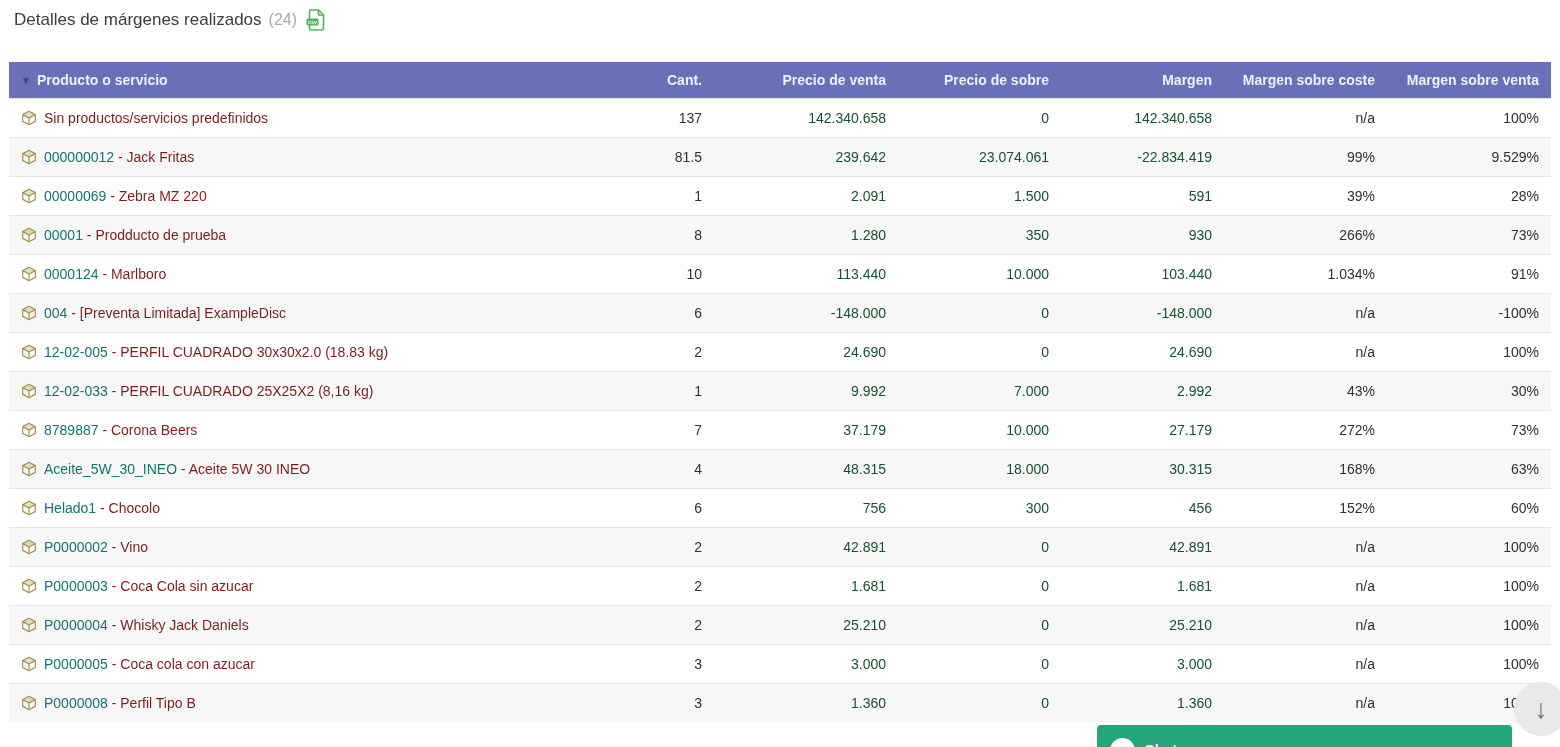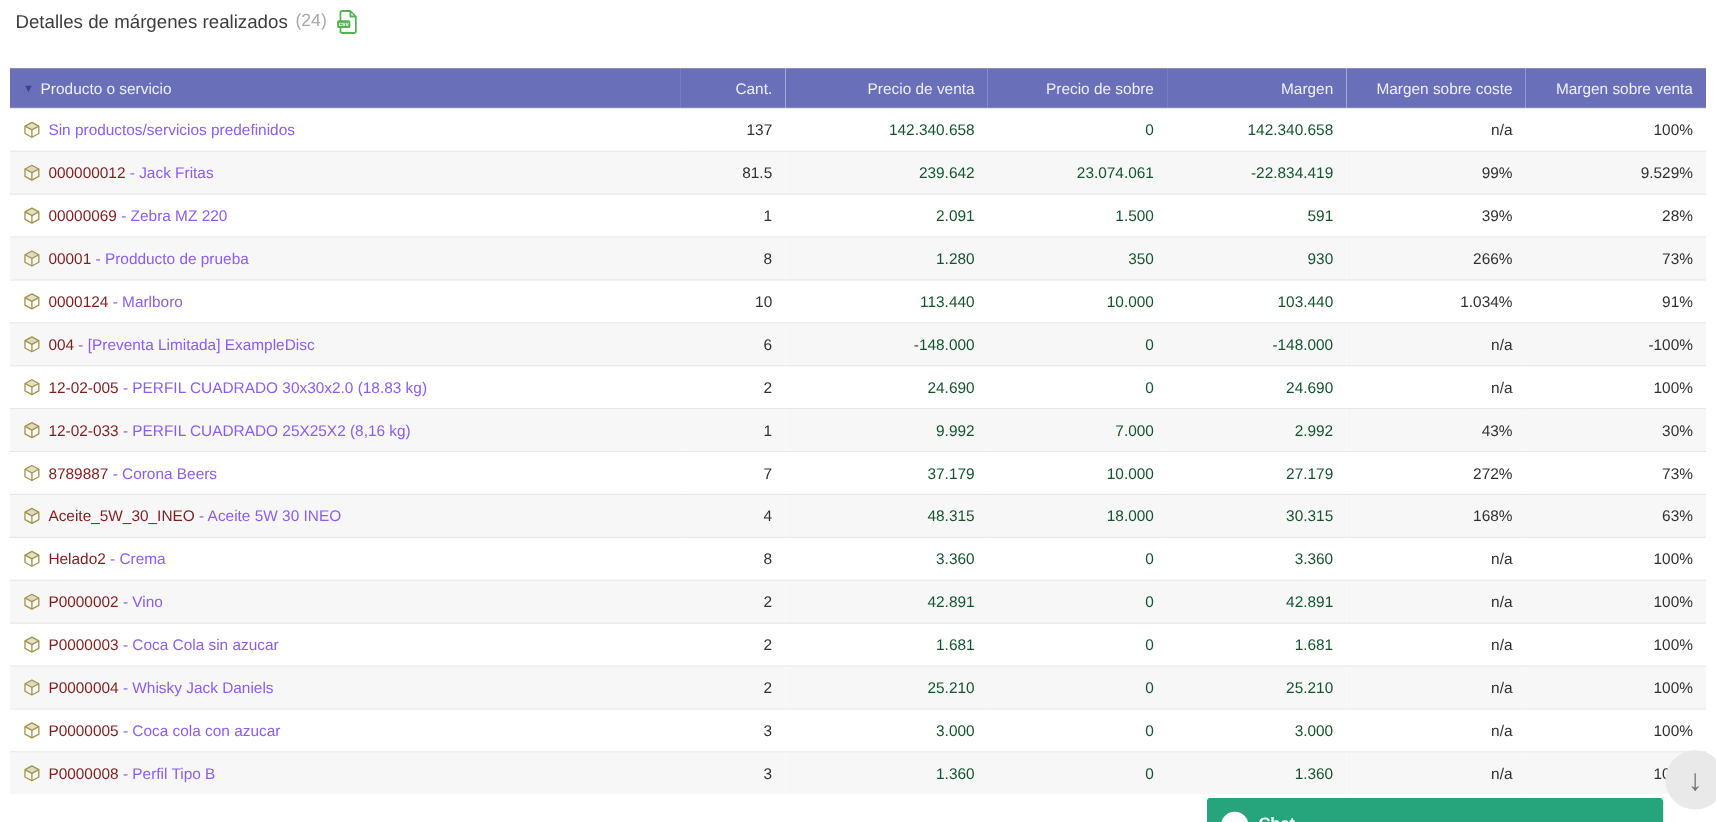--- a/index.html
+++ b/index.html
@@ -11,34 +11,34 @@
   
   .page-header{display:flex;align-items:center;gap:7px;padding:9px 0 0 14px}
   .page-title{font-size:17px;color:#3c3c3c}
   .page-count{font-size:16px;color:#a9a9a9}
   .csv-icon{margin-left:2px;display:inline-flex;cursor:pointer}
 
   
   .table-wrap{position:absolute;top:62px;left:9px;right:9px}
   table{width:100%;border-collapse:collapse;table-layout:fixed;font-size:14px}
   thead th{
-    background:#696fb8;color:#eef0fa;font-weight:400;height:36px;
+    background:#696fb8;color:#eef0fa;font-weight:700;height:36px;
     padding:0 12px;text-align:right;white-space:nowrap;overflow:hidden;cursor:pointer;
   }
   thead th.col-product{text-align:left}
   .sort-icon{color:#3e4391;font-size:10px;margin-right:6px;vertical-align:1px}
   tbody td{
     height:38px;border-top:1px solid #e5e5e5;padding:0 12px;text-align:right;
     color:#303030;white-space:nowrap;overflow:hidden;
   }
   tbody tr:nth-child(even){background:#f7f7f8}
   td.cell-product{text-align:left}
   .product-flex{display:flex;align-items:center;gap:7px}
-  a.ref{color:#7f1d1d;text-decoration:none;cursor:pointer}
-  .pname{color:#8b5cf6}
+  a.ref{color:#0f766e;text-decoration:none;cursor:pointer}
+  .pname{color:#7f1d1d}
   .amount{color:#14532d}
 
   
   .chat-toast{
     position:fixed;left:1097px;top:725px;width:415px;height:60px;
     background:#26a47c;border-radius:4px;display:flex;align-items:flex-start;
     padding:13px 0 0 13px;box-sizing:border-box;gap:9px;z-index:5;cursor:pointer;
   }
   .chat-avatar{width:25px;height:25px;border-radius:50%;background:#ffffff;flex:none}
   .chat-label{color:#ffffff;font-weight:bold;font-size:15px;padding-top:3px}
@@ -349,30 +349,30 @@
           <svg width="16" height="16" viewBox="0 0 16 16">
             <path d="M8 1.2 L14.3 4.6 L8 8 L1.7 4.6 Z" fill="#a2954a" opacity="0.30" stroke="none"></path>
             <g stroke="#a2954a" stroke-width="1.2" fill="none" stroke-linejoin="round">
               <path d="M8 1.2 L14.3 4.6 L14.3 11.4 L8 14.8 L1.7 11.4 L1.7 4.6 Z"></path>
               <path d="M1.7 4.6 L8 8 L14.3 4.6"></path>
               <path d="M8 8 L8 14.8"></path>
             </g>
           </svg>
         </span>
         <span style="white-space:nowrap">
-          <a href="#" class="ref">Helado2</a><span class="pname"> - Crema</span>
-        </span>
-      </span>
-    </td>
-    <td>8</td>
-    <td class="amount">3.360</td>
-    <td class="amount">0</td>
-    <td class="amount">3.360</td>
-    <td>n/a</td>
-    <td>100%</td>
+          <a href="#" class="ref">Helado1</a><span class="pname"> - Chocolo</span>
+        </span>
+      </span>
+    </td>
+    <td>6</td>
+    <td class="amount">756</td>
+    <td class="amount">300</td>
+    <td class="amount">456</td>
+    <td>152%</td>
+    <td>60%</td>
   </tr>
         <tr>
     <td class="cell-product">
       <span class="product-flex">
         <span style="display:inline-flex">
           <svg width="16" height="16" viewBox="0 0 16 16">
             <path d="M8 1.2 L14.3 4.6 L8 8 L1.7 4.6 Z" fill="#a2954a" opacity="0.30" stroke="none"></path>
             <g stroke="#a2954a" stroke-width="1.2" fill="none" stroke-linejoin="round">
               <path d="M8 1.2 L14.3 4.6 L14.3 11.4 L8 14.8 L1.7 11.4 L1.7 4.6 Z"></path>
               <path d="M1.7 4.6 L8 8 L14.3 4.6"></path>

